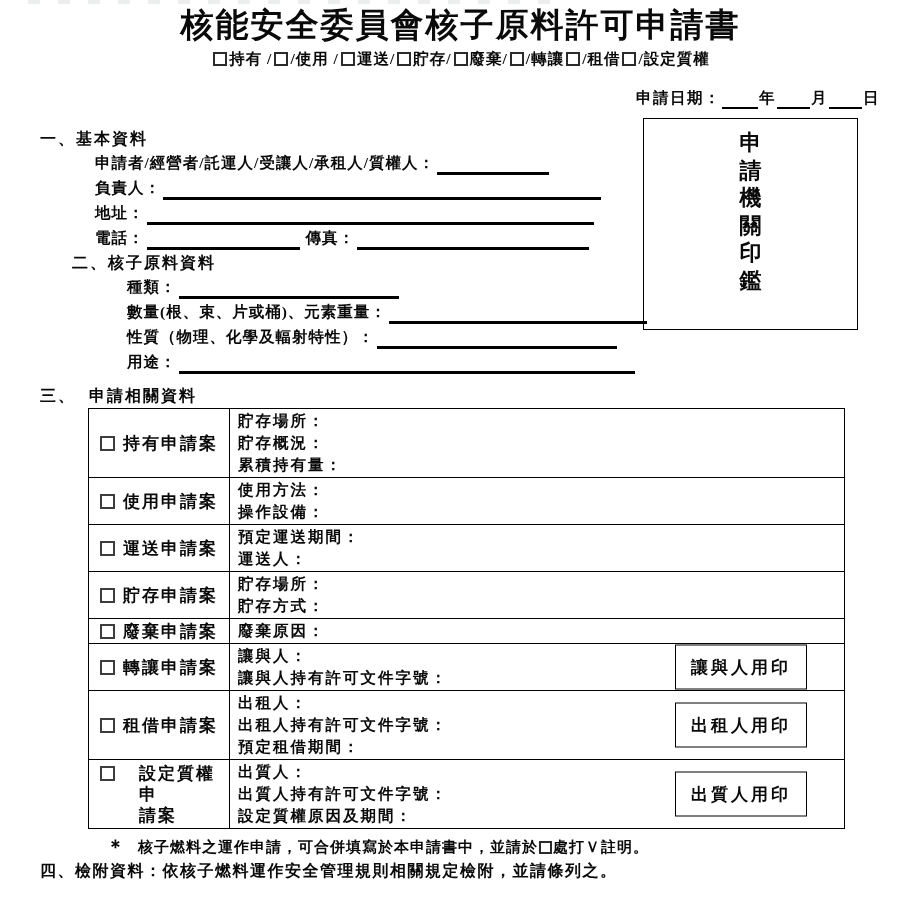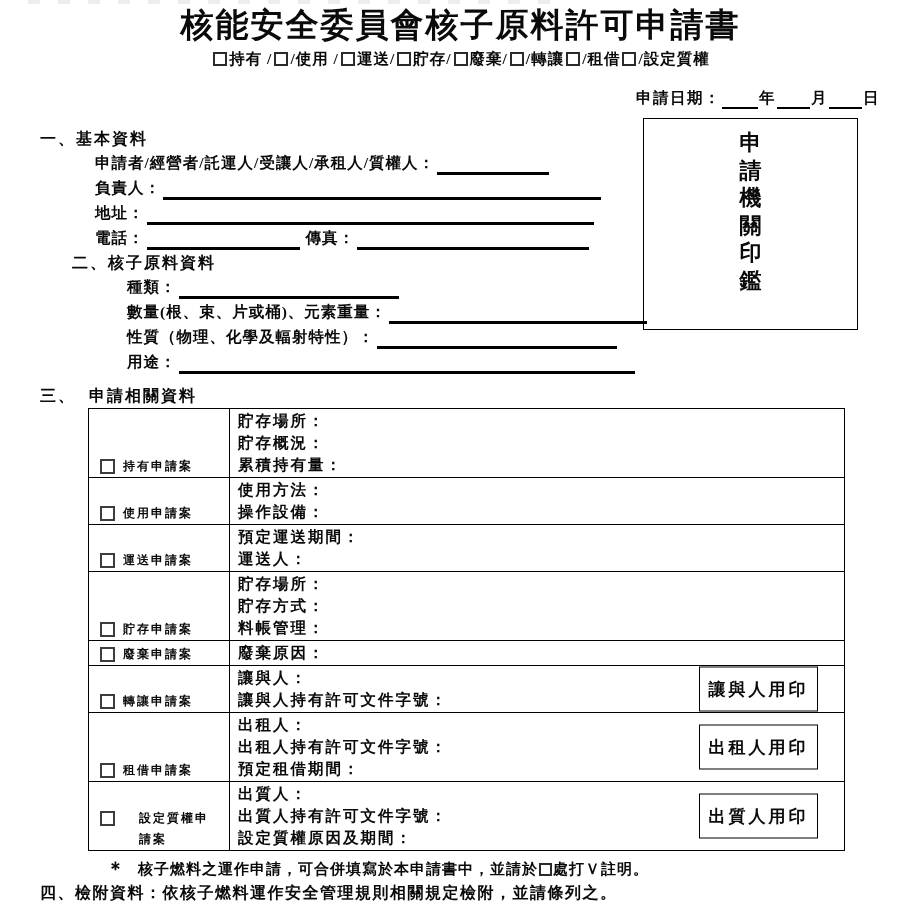--- a/index.html
+++ b/index.html
@@ -48,33 +48,33 @@
   [data-field="kind"]{width:220px;}
   [data-field="quantity"]{width:258px;}
   [data-field="property"]{width:240px;}
   [data-field="usage"]{width:456px;}
   
   .apply-table{margin:1px 0 0 88px;width:757px;border:1.6px solid #000;box-sizing:border-box;}
   .t-row{display:flex;border-top:1.6px solid #000;}
   .t-row:first-child{border-top:none;}
   .t-label{
     width:141px;flex:none;border-right:1.6px solid #000;box-sizing:border-box;
-    display:flex;align-items:flex-end;padding-left:11px;
-    font-size:12px;letter-spacing:2px;
+    display:flex;align-items:center;padding-left:11px;
+    font-size:17px;letter-spacing:2px;
   }
   .label-inner{display:flex;align-items:center;}
   .label-inner.wrapped{align-items:flex-start;gap:16px;}
   .label-inner.wrapped .t-cb{margin-top:3px;}
   .t-cb{width:15px;height:15px;border:2px solid #3d3d3d;margin-right:8px;flex:none;}
   .label-text{line-height:21px;}
   .t-detail{flex:1;position:relative;padding:1px 0 1px 8px;font-size:15.5px;letter-spacing:2px;}
   .d-line{line-height:22px;white-space:nowrap;}
   .stamp-s{
-    position:absolute;right:26px;top:50%;transform:translateY(-50%);
-    width:119px;height:45px;border:1.6px solid #000;box-sizing:border-box;
+    position:absolute;right:37px;top:50%;transform:translateY(-50%);
+    width:132px;height:45px;border:1.6px solid #000;box-sizing:border-box;
     display:flex;align-items:center;justify-content:center;
     font-size:17px;letter-spacing:3px;background:#fff;
   }
   
   .footnote{margin:7px 0 0 106px;font-size:15px;letter-spacing:1px;line-height:21px;white-space:nowrap;}
   .star{font-size:19px;margin-right:12px;vertical-align:-1px;}
   .fn-cb{width:13px;height:13px;vertical-align:-2px;margin:0 1px;}
   .s4-line{margin:2px 0 0 40px;font-size:16px;letter-spacing:1.5px;line-height:22px;white-space:nowrap;}
 </style>
 </head>
@@ -177,21 +177,20 @@
           <div class="label-inner">
             <span class="cb t-cb"></span>
             <div class="label-text">
               <div>貯存申請案</div>
             </div>
           </div>
         </div>
         <div class="t-detail">
           <div class="d-line">貯存場所：</div>
           <div class="d-line">貯存方式：</div>
-          <div class="d-line">料帳管理：</div>
         </div>
       </div>
       <div class="t-row">
         <div class="t-label">
           <div class="label-inner">
             <span class="cb t-cb"></span>
             <div class="label-text">
               <div>廢棄申請案</div>
             </div>
           </div>

